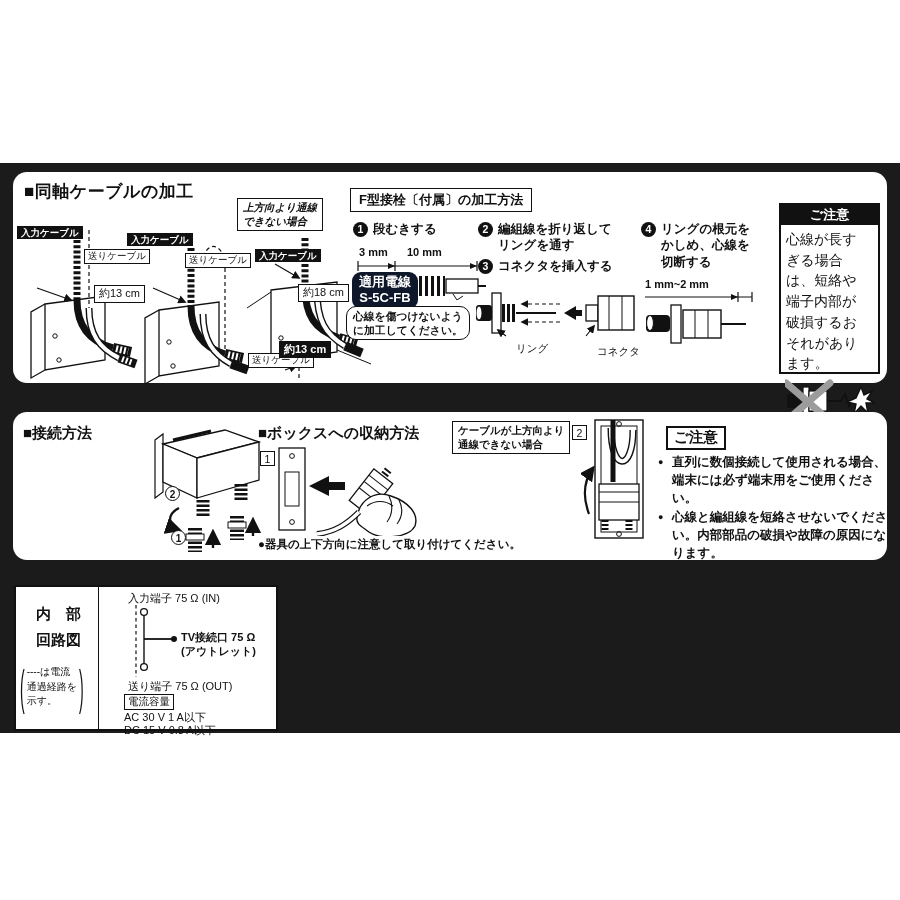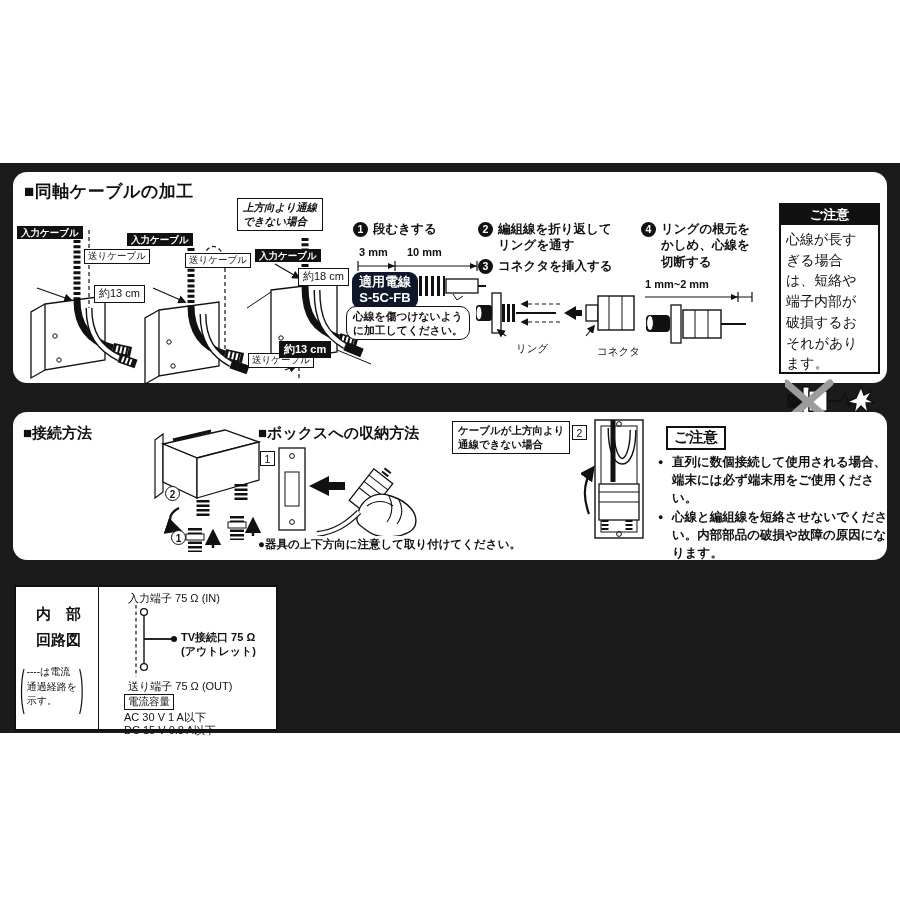--- a/index.html
+++ b/index.html
@@ -119,24 +119,25 @@
       <line x1="101" y1="104.8" x2="113" y2="108" stroke="#fff" stroke-width="7" stroke-dasharray="2 2"></line>
       <path d="M76,56 C76,86 84,100 104,112" fill="none" stroke="#111" stroke-width="7"></path>
       <path d="M76,56 C76,86 84,100 104,112" fill="none" stroke="#fff" stroke-width="4.2"></path>
       <line x1="104" y1="112" x2="121" y2="119" stroke="#111" stroke-width="9"></line>
       <line x1="58" y1="126" x2="58" y2="145" stroke="#111" stroke-width="1.2" stroke-dasharray="4 3"></line>
       <line x1="44" y1="136" x2="55" y2="132" stroke="#111" stroke-width="1.2" marker-end="url(#ah)"></line>
     </svg>
     <div class="abs note-box ml" style="left:224px;top:26px;font-style:italic;">上方向より通線
 できない場合</div>
     <div class="abs lbl-black" style="left:242px;top:77px;">入力ケーブル</div>
-    <div class="abs dim-box" style="left:285px;top:96px;">約18 cm</div>
+    <div class="abs dim-box" style="left:285px;top:112px;">約18 cm</div>
     <div class="abs lbl-white" style="left:235px;top:181px;">送りケーブル</div>
     <div class="abs dim-box-black" style="left:266px;top:169px;">約13 cm</div>
 
+    <div class="abs hdr-box" style="left:337px;top:16px;">F型接栓〔付属〕の加工方法</div>
 
     <div class="abs step" style="left:340px;top:49px;">
       <span class="stepnum">1</span>
       <span class="ml">段むきする</span>
     </div>
     <div class="abs dimtext" style="left:346px;top:74px;">3 mm</div>
     <div class="abs dimtext" style="left:394px;top:74px;">10 mm</div>
     <svg class="abs" style="left:342px;top:88px;" width="126" height="12" viewBox="0 0 126 12">
       <line x1="3" y1="1" x2="3" y2="11" stroke="#111" stroke-width="1.2"></line>
       <line x1="40" y1="1" x2="40" y2="11" stroke="#111" stroke-width="1.2"></line>

